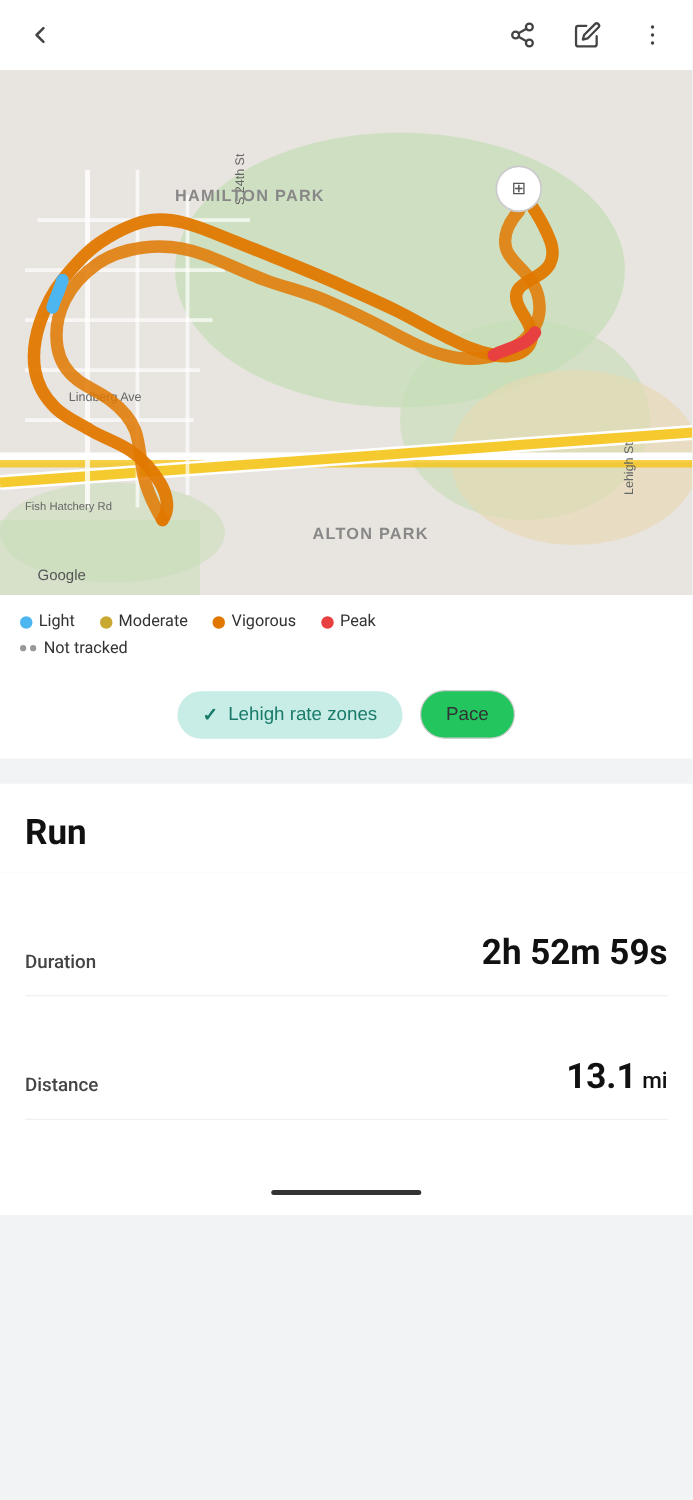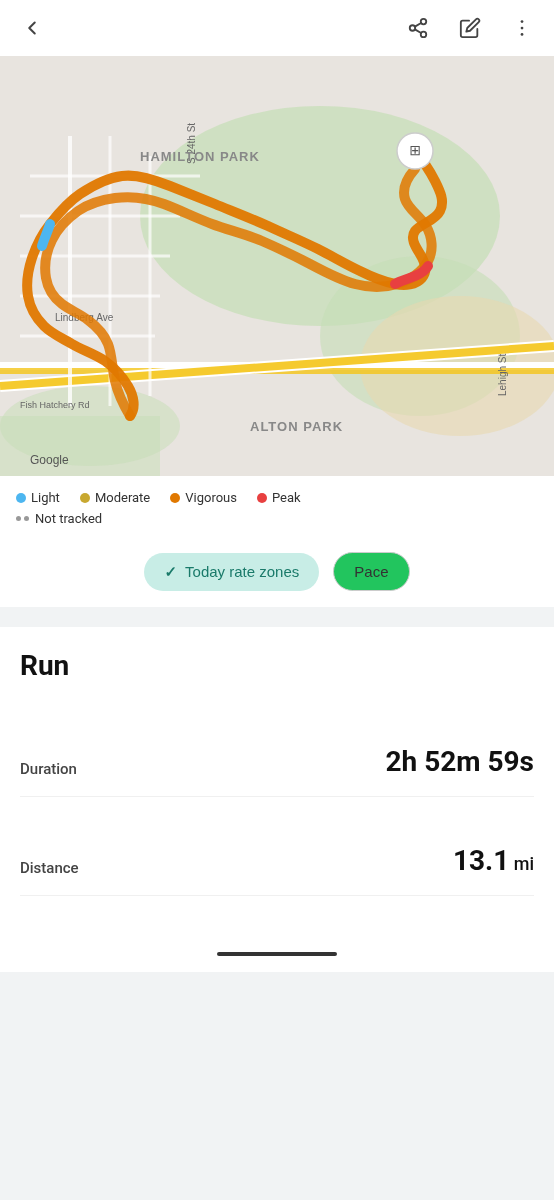--- a/index.html
+++ b/index.html
@@ -277,21 +277,21 @@
       <div class="nt-dot"></div>
       <div class="nt-dot"></div>
     </div>
     <span>Not tracked</span>
   </div>
 </div>
 
 <div class="button-row">
   <button class="btn-active">
     <span style="font-weight:700;">✓</span>
-    <span>Today rate zones</span>
+    <span>Lehigh rate zones</span>
   </button>
   <button class="btn-outline">
     <span>Pace</span>
   </button>
 </div>
 
 <div style="height:8px; background:#f1f3f4;"></div>
 
 <div class="activity-section">
   <div class="activity-title">Run</div>

